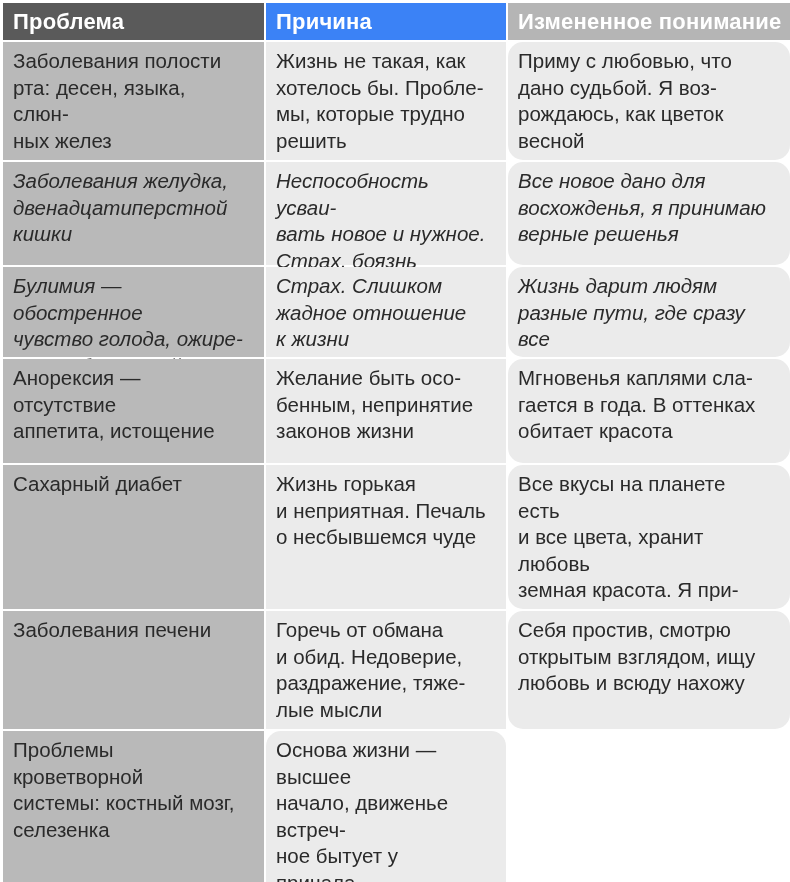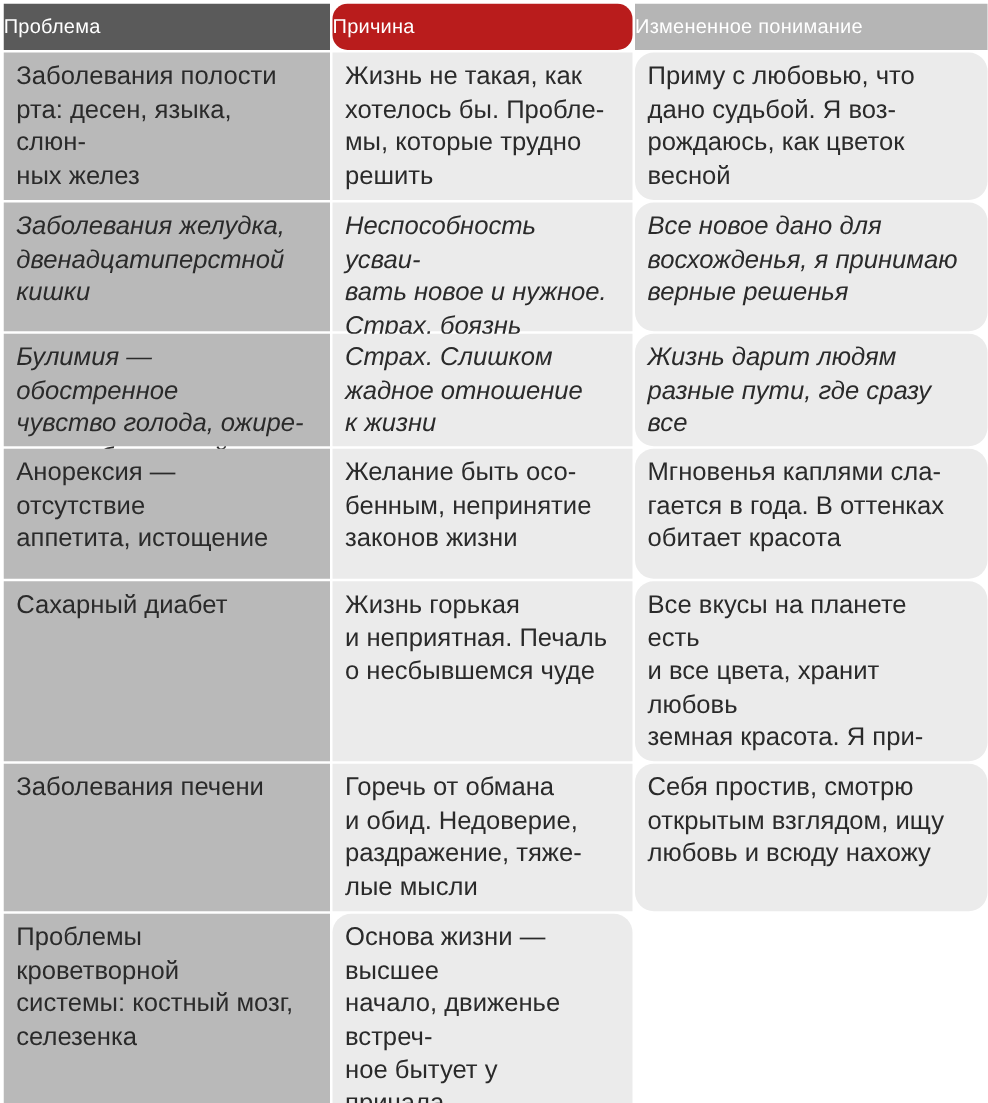--- a/index.html
+++ b/index.html
@@ -21,29 +21,30 @@
       display: grid;
       grid-template-columns: 261px 240px 282px;
       column-gap: 2px;
       row-gap: 2px;
       background: #ffffff;
     }
     .hcell {
       height: 37px;
       display: flex;
       align-items: center;
-      font-weight: normal;
-      font-size: 16px;
+      padding-left: 10px;
+      font-weight: bold;
+      font-size: 22px;
       color: #ffffff;
       letter-spacing: 0.2px;
       box-sizing: border-box;
       white-space: nowrap;
     }
     .h1 { background: #5a5a5a; }
-    .h2 { background: #b91c1c; border-radius: 12px; }
+    .h2 { background: #3b82f6; }
     .h3 { background: #b5b5b5; }
     .cell {
       box-sizing: border-box;
       padding: 6px 19px 6px 10px;
       font-size: 20.5px;
       line-height: 26.5px;
       color: #2a2a2a;
       white-space: pre-line;
     }
     .c1 { background: #b9b9b9; }

